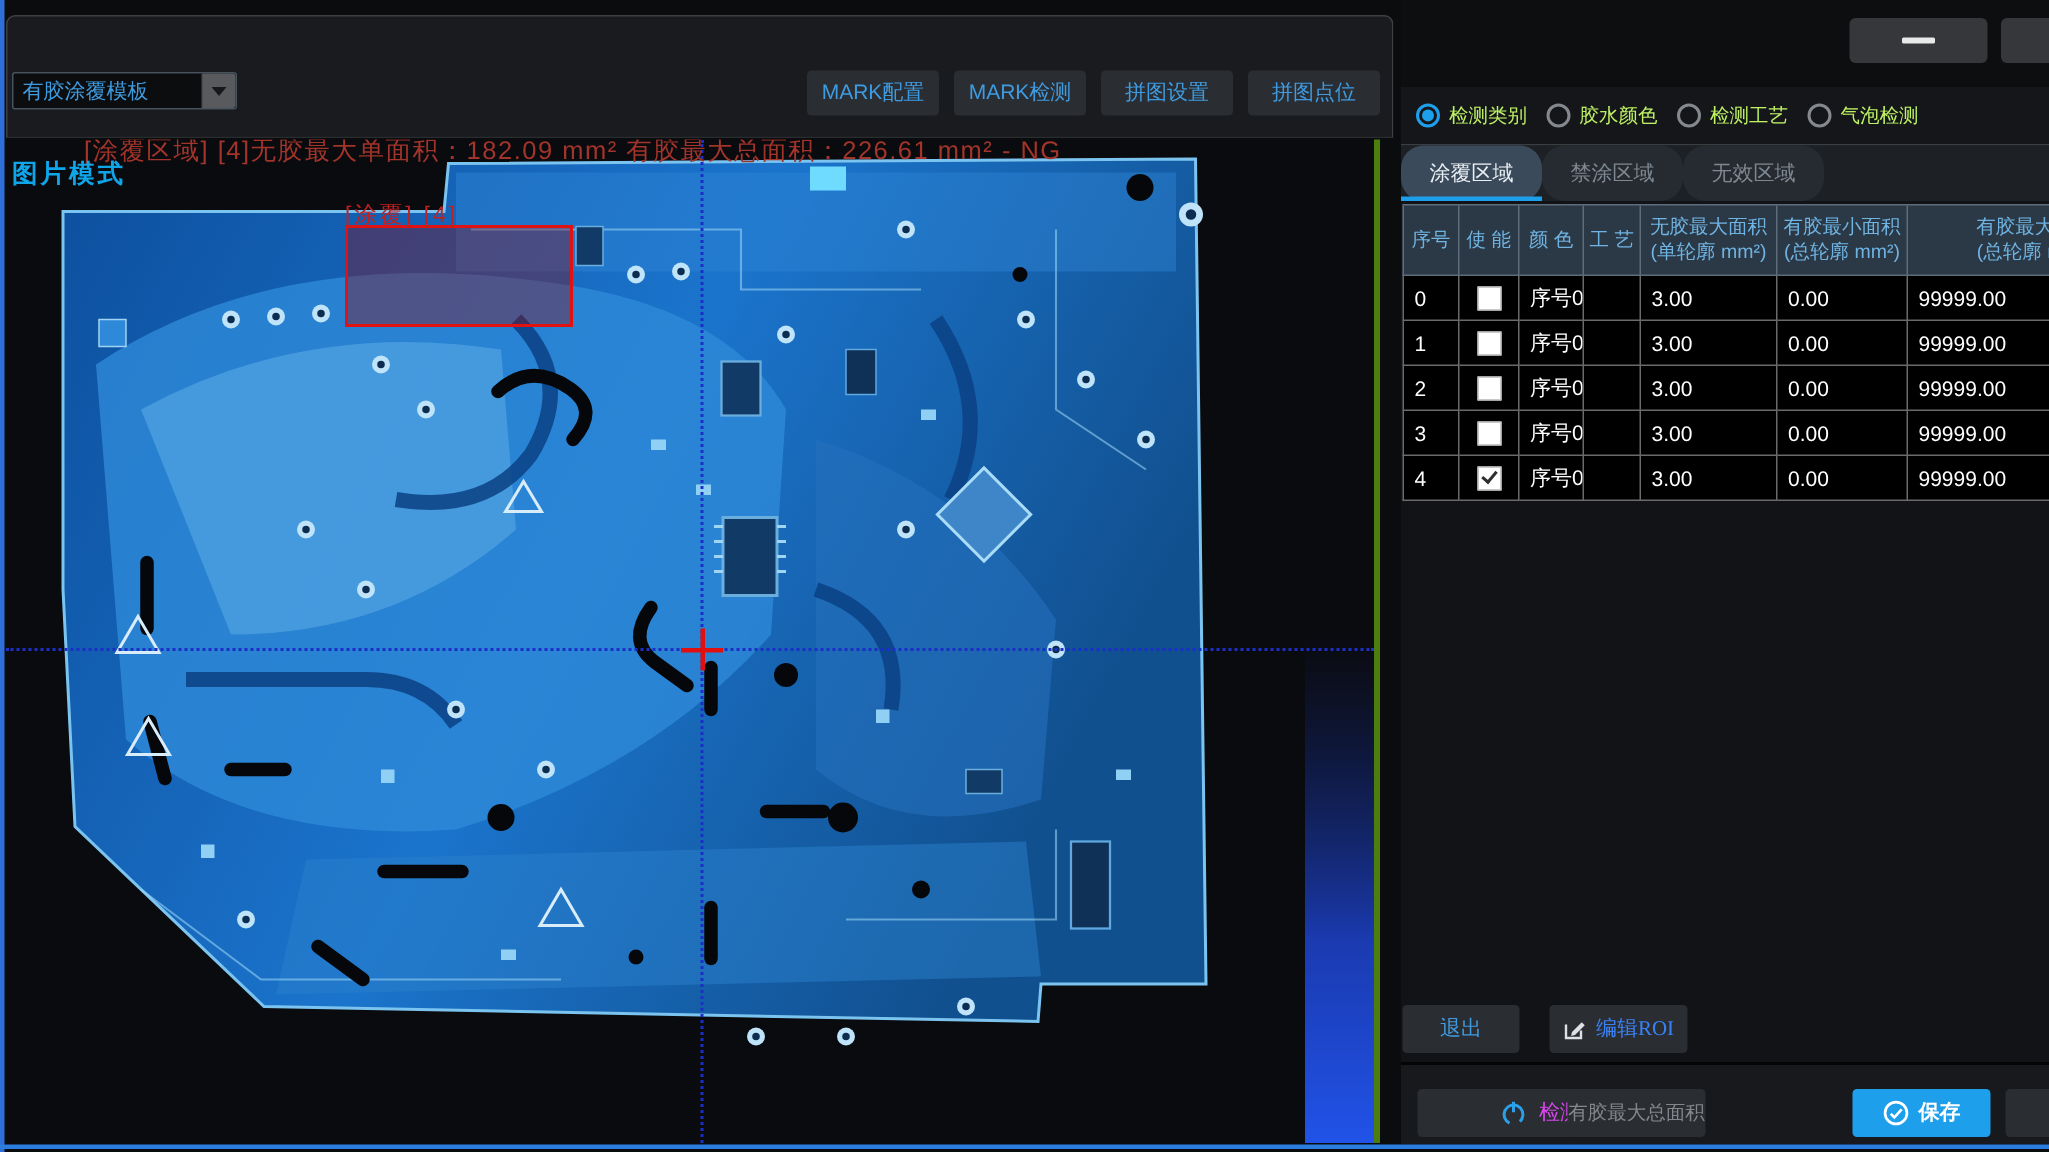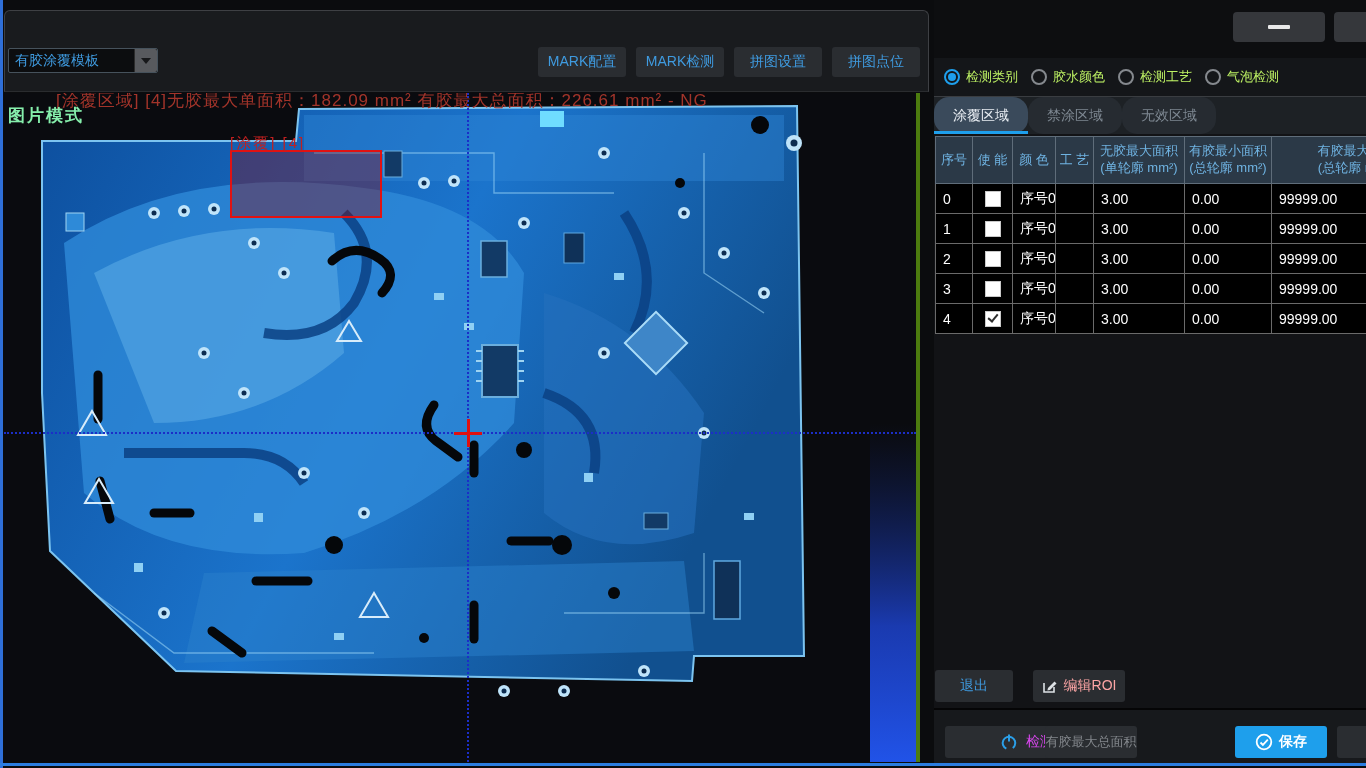--- a/index.html
+++ b/index.html
@@ -19,21 +19,21 @@
   .combo-btn{width:22px;background:#585a5e;border-left:1px solid #2c2c2c;border-radius:0 2px 2px 0;
     display:flex;align-items:center;justify-content:center;}
   .combo-arrow{width:0;height:0;border-left:5px solid transparent;border-right:5px solid transparent;border-top:6px solid #17181a;}
   .tb-btn{position:absolute;top:36px;width:88px;height:30px;background:#2a2d31;border-radius:3px;
     color:#3f9be0;font-size:14px;display:flex;align-items:center;justify-content:center;cursor:default;}
 
   
   #image-panel{position:absolute;left:4px;top:93px;width:912px;height:669px;background:#0a0b0f;
     border-right:4px solid #4d7c0f;overflow:hidden;box-sizing:content-box;}
   .result-text{position:absolute;left:52px;top:-4px;color:#a2342a;font-size:17px;letter-spacing:1px;white-space:nowrap;z-index:6;}
-  .mode-label{position:absolute;left:4px;top:11px;color:#86efac;font-size:17px;font-weight:bold;letter-spacing:2px;z-index:6;}
+  .mode-label{position:absolute;left:4px;top:11px;color:#0ea5e9;font-size:17px;font-weight:bold;letter-spacing:2px;z-index:6;}
   .roi-label{position:absolute;left:226px;top:41px;color:#c22020;font-size:15px;letter-spacing:2px;z-index:6;}
   .roi-rect{position:absolute;left:226px;top:57px;width:148px;height:64px;border:2px solid #e11212;
     background:rgba(150,0,0,0.35);z-index:5;}
   .ch-h{position:absolute;left:0;top:339px;width:100%;height:0;border-top:2px dotted #1b2ec8;z-index:4;}
   .ch-v{position:absolute;left:463px;top:0;height:100%;width:0;border-left:2px dotted #1b2ec8;z-index:4;}
   .plus-h{position:absolute;left:450px;top:339px;width:28px;height:3px;background:#e01010;z-index:5;}
   .plus-v{position:absolute;left:463px;top:326px;width:3px;height:28px;background:#e01010;z-index:5;}
 
   
   #right-panel{position:absolute;left:934px;top:0;width:432px;height:763px;background:#121316;overflow:hidden;}
@@ -70,21 +70,21 @@
   .td.c-center{justify-content:center;padding-left:0;}
   .w0{width:38px}.w1{width:40px}.w2{width:43px}.w3{width:38px}.w4{width:91px}.w5{width:87px}.w6{width:170px}
   .cb{width:14px;height:14px;background:#fff;border:1px solid #c9c9c9;position:relative;box-sizing:content-box;}
   .cb.checked::after{content:"";position:absolute;left:2px;top:2px;width:8px;height:4px;
     border-left:2px solid #2e2e2e;border-bottom:2px solid #2e2e2e;transform:rotate(-50deg);}
 
   
   .btn{position:absolute;height:32px;background:#2a2d31;border-radius:3px;display:flex;align-items:center;
     justify-content:center;font-size:14px;cursor:default;white-space:nowrap;}
   #btn-exit{left:1px;top:670px;width:78px;color:#3f9be0;}
-  #btn-editroi{left:99px;top:670px;width:92px;color:#fca5a5;}
+  #btn-editroi{left:99px;top:670px;width:92px;color:#3b82f6;font-family:Liberation Serif, serif;}
   #btn-editroi svg{margin-right:6px;}
 
   #rp-bottom{position:absolute;left:0;top:708px;width:432px;height:55px;background:#17191c;border-top:2px solid #050506;box-sizing:border-box;}
   #btn-detect{left:11px;top:16px;width:76px;color:#d946ef;padding-left:44px;}
   #btn-detect svg{margin-right:8px;}
   #btn-array{left:111px;top:16px;width:92px;color:#83878c;font-size:13px;}
   #btn-save{left:301px;top:16px;width:92px;background:#1e9fec;color:#fff;font-weight:bold;}
   #btn-save svg{margin-right:6px;}
   #btn-bottom-partial{left:403px;top:16px;width:40px;background:#2a2d31;}
 </style>

